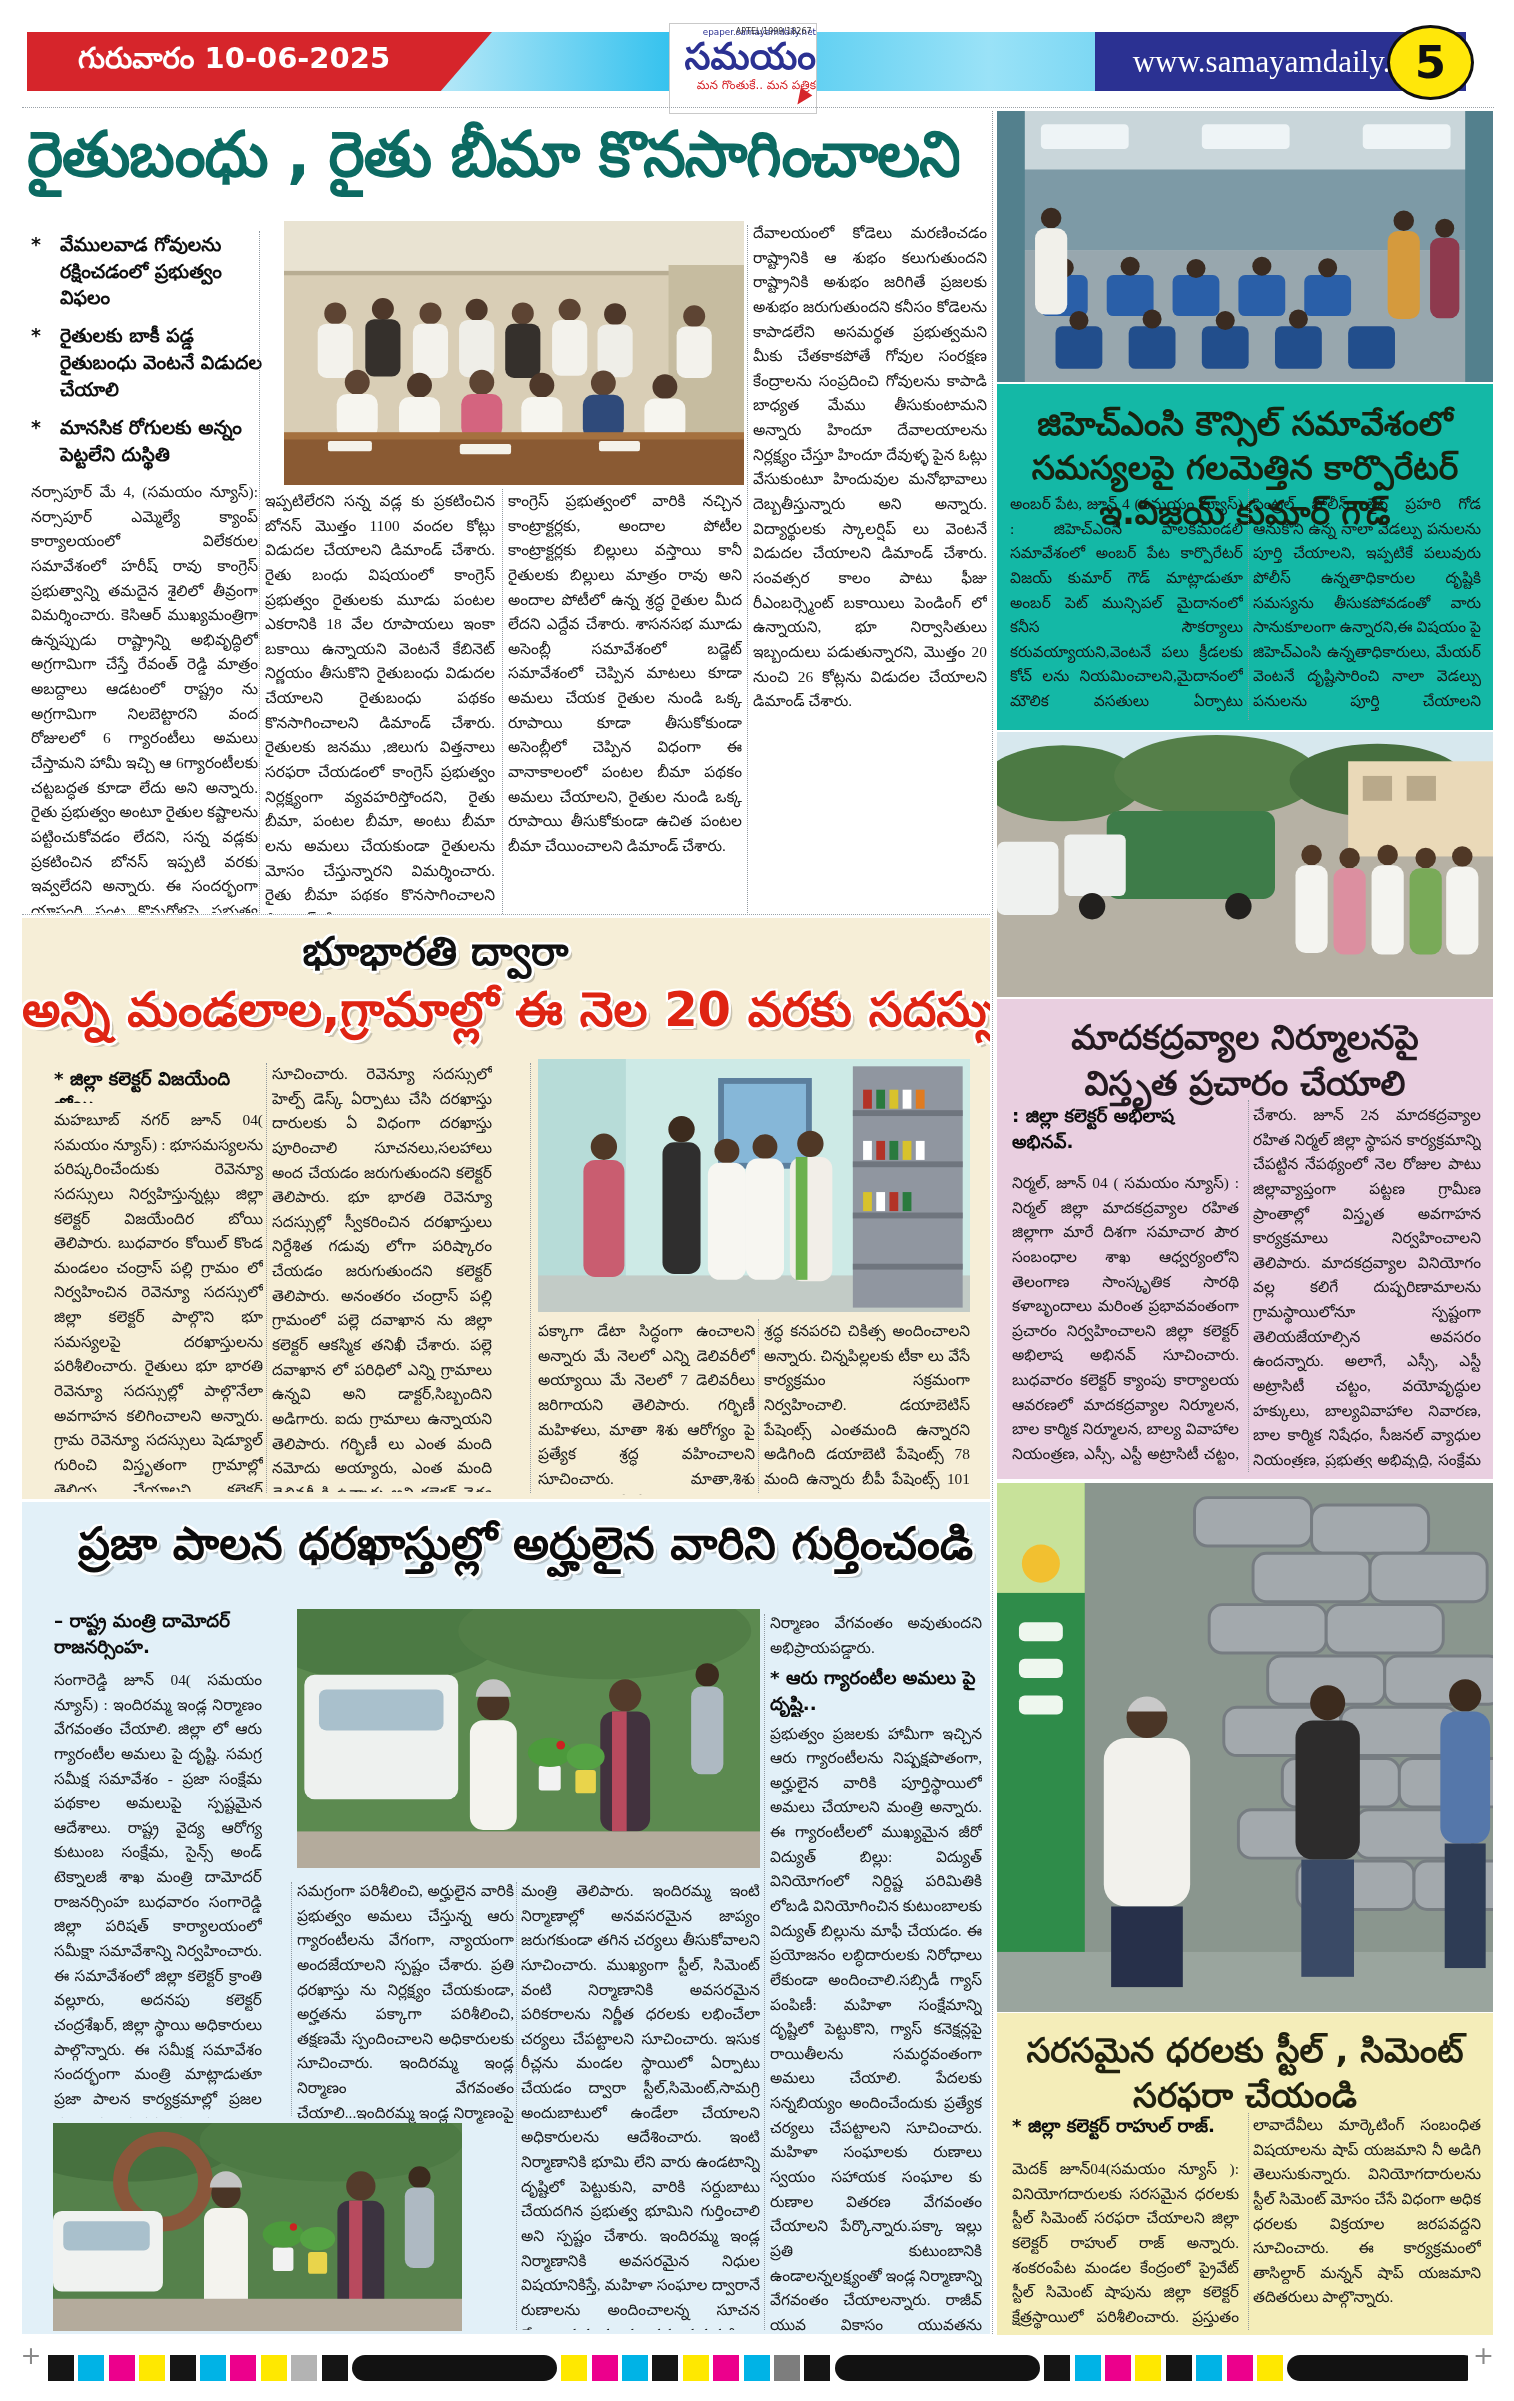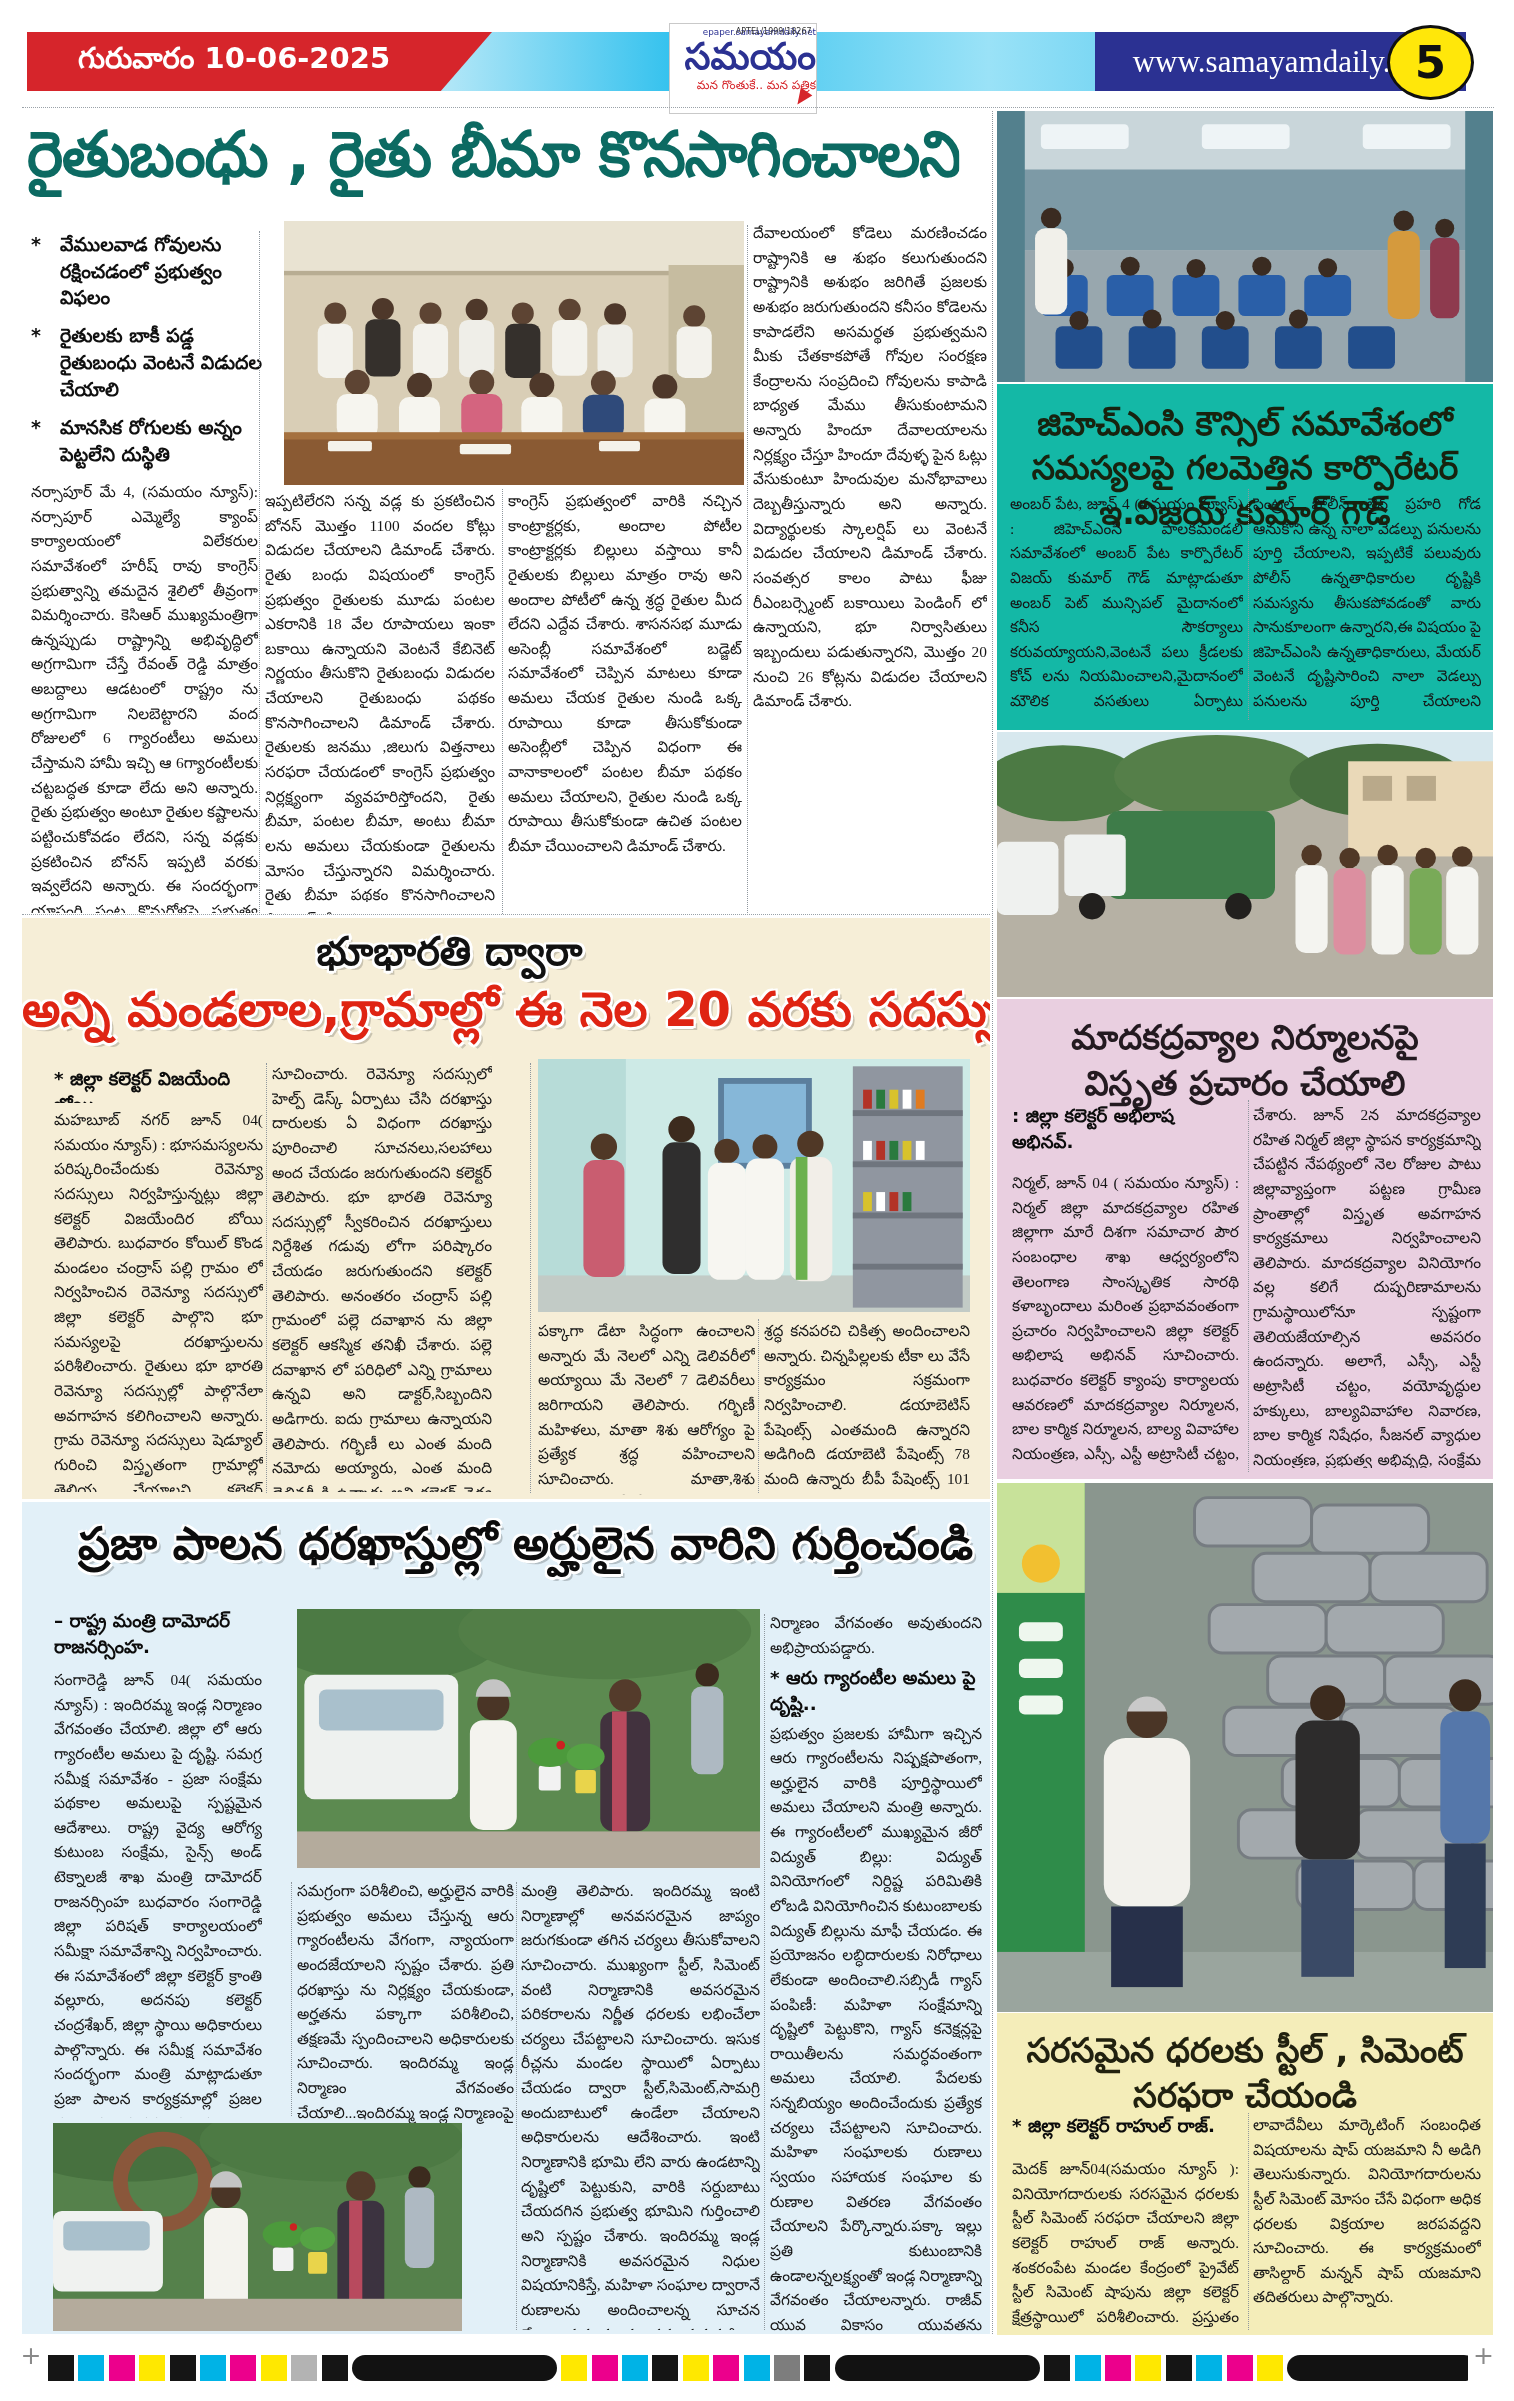--- a/index.html
+++ b/index.html
@@ -279,21 +279,21 @@
   </div>
   <div class="abs" style="left:997px;top:2013px;width:496px;height:322px;background:#f4edb9;">
     <div class="box-head" style="margin:14.6px 29px 0 29px;font-size:34px;color:#21210f;">సరసమైన ధరలకు స్టీల్ , సిమెంట్ సరఫరా చేయండి</div>
   </div>
   <div class="abs byline" style="left:1012px;top:2113px;width:227px;height:42px;">*  జిల్లా కలెక్టర్ రాహుల్ రాజ్.</div>
   <div class="abs col" style="left:1012px;top:2157px;width:227px;height:173px;">మెదక్ జూన్04(సమయం న్యూస్ ): వినియోగదారులకు సరసమైన ధరలకు స్టీల్ సిమెంట్ సరఫరా చేయాలని జిల్లా కలెక్టర్ రాహుల్ రాజ్ అన్నారు. శంకరంపేట మండల కేంద్రంలో ప్రైవేట్ స్టీల్ సిమెంట్ షాపును జిల్లా కలెక్టర్ క్షేత్రస్థాయిలో పరిశీలించారు. ప్రస్తుతం మార్కెట్లో</div>
   <div class="abs col" style="left:1253px;top:2113px;width:228px;height:217px;">లావాదేవీలు మార్కెటింగ్ సంబంధిత విషయాలను షాప్ యజమాని నీ అడిగి తెలుసుకున్నారు. వినియోగదారులను స్టీల్ సిమెంట్ మోసం చేసే విధంగా అధిక ధరలకు విక్రయాల జరపవద్దని సూచించారు. ఈ కార్యక్రమంలో తాసిల్దార్ మన్నన్ షాప్ యజమాని తదితరులు పాల్గొన్నారు.</div>
   <div class="abs vrule" style="left:1248px;top:2113px;height:217px;"></div>
 
   <div class="abs" style="left:22px;top:918px;width:968px;height:581px;background:#f6eed7;"></div>
-  <div class="abs sec-kicker" style="left:22px;top:928px;width:827px;padding-left:14px;">భూభారతి ద్వారా</div>
+  <div class="abs sec-kicker" style="left:22px;top:928px;width:827px;">భూభారతి ద్వారా</div>
   <div class="abs sec-red" style="left:22px;top:981px;width:968px;">అన్ని మండలాల,గ్రామాల్లో ఈ నెల 20 వరకు సదస్సులు</div>
   <div class="abs byline" style="left:54px;top:1066px;width:220px;height:37px;">*  జిల్లా కలెక్టర్ విజయేంది బోయి</div>
   <div class="abs col" style="left:54px;top:1108px;width:209px;height:384px;">మహబూబ్ నగర్ జూన్ 04( సమయం న్యూస్) : భూసమస్యలను పరిష్కరించేందుకు రెవెన్యూ సదస్సులు నిర్వహిస్తున్నట్లు జిల్లా కలెక్టర్ విజయేందిర బోయి తెలిపారు. బుధవారం కోయిల్ కొండ మండలం చంద్రాస్ పల్లి గ్రామం లో నిర్వహించిన రెవెన్యూ సదస్సులో జిల్లా కలెక్టర్ పాల్గొని భూ సమస్యలపై దరఖాస్తులను పరిశీలించారు. రైతులు భూ భారతి రెవెన్యూ సదస్సుల్లో పాల్గొనేలా అవగాహన కలిగించాలని అన్నారు. గ్రామ రెవెన్యూ సదస్సులు షెడ్యూల్ గురించి విస్తృతంగా గ్రామాల్లో తెలియ చేయాలని కలెక్టర్ సూచించారు.రైతులు ,ప్రజలు భూ సమస్యలను పరిష్కారం చేసేందుకు గ్రామాల్లో నిర్వహించే భూ భారతి రెవెన్యూ సదస్సుల్లో పాల్గొని దరఖాస్తులు అంద చేయాలని</div>
   <div class="abs col" style="left:272px;top:1062px;width:220px;height:430px;">సూచించారు. రెవెన్యూ సదస్సులో హెల్ప్ డెస్క్ ఏర్పాటు చేసి దరఖాస్తు దారులకు ఏ విధంగా దరఖాస్తు పూరించాలి సూచనలు,సలహాలు అంద చేయడం జరుగుతుందని కలెక్టర్ తెలిపారు. భూ భారతి రెవెన్యూ సదస్సుల్లో స్వీకరించిన దరఖాస్తులు నిర్దేశిత గడువు లోగా పరిష్కారం చేయడం జరుగుతుందని కలెక్టర్ తెలిపారు. అనంతరం చంద్రాస్ పల్లి గ్రామంలో పల్లె దవాఖాన ను జిల్లా కలెక్టర్ ఆకస్మిక తనిఖీ చేశారు. పల్లె దవాఖాన లో పరిధిలో ఎన్ని గ్రామాలు ఉన్నవి అని డాక్టర్,సిబ్బందిని అడిగారు. ఐదు గ్రామాలు ఉన్నాయని తెలిపారు. గర్భిణీ లు ఎంత మంది నమోదు అయ్యారు, ఎంత మంది డెలివరీ కి ఉన్నారు అని కలెక్టర్ వైద్య సిబ్బందిని అడిగారు. 33 మంది డెలివరీ ఉన్నారు. హై రిస్క్ కేసులు ఎన్ని ఉన్నాయి అని అడగగా 8 హై రిస్క్ కేసులు ఉన్నాయని కలెక్టర్ కు తెలిపారు. అన్ని డెలివరీలు</div>
   <div class="abs photo" style="left:538px;top:1059px;width:432px;height:253px;">
     <svg viewBox="0 0 590 346" preserveAspectRatio="none">
       <rect width="590" height="346" fill="#cdeae6"></rect>
       <rect width="120" height="346" fill="#b7dcd8"></rect>
       <rect x="250" y="30" width="120" height="116" fill="#86b7d8" stroke="#5c7f9d" stroke-width="8"></rect>
       <rect y="296" width="590" height="50" fill="#c2cbc6"></rect>

